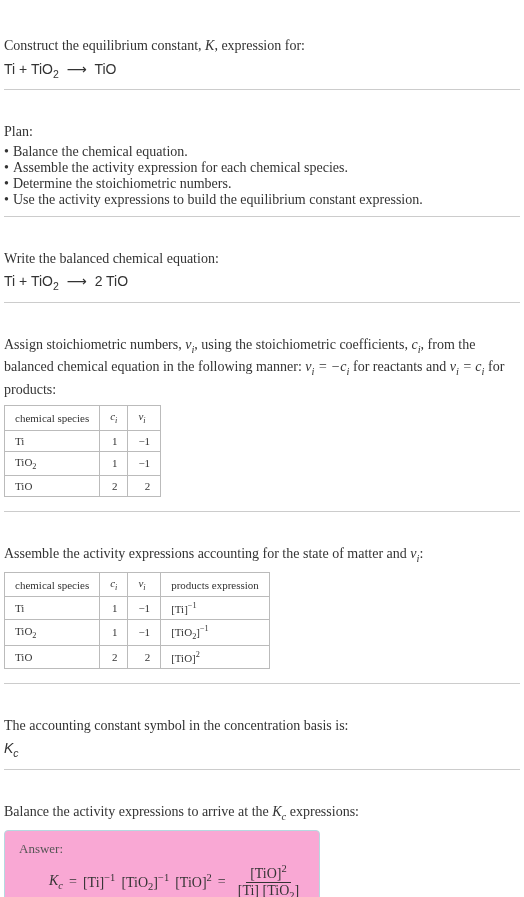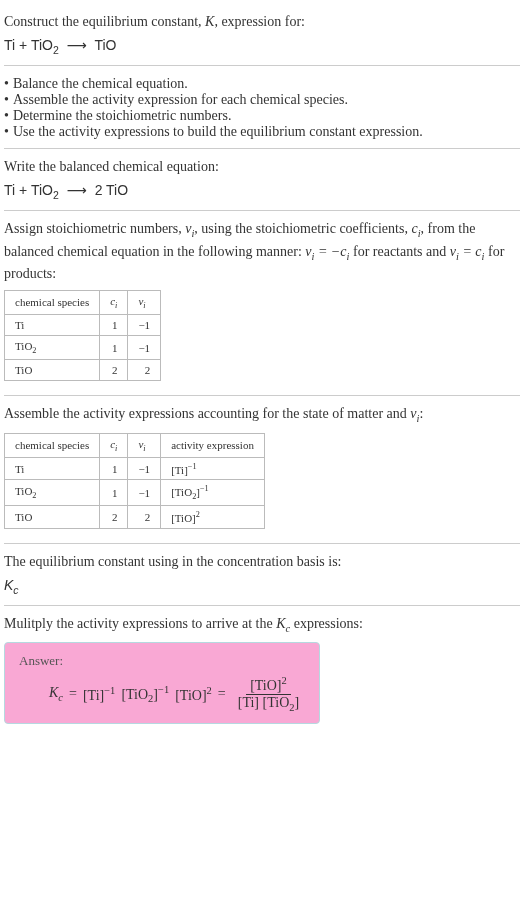--- a/index.html
+++ b/index.html
@@ -9,21 +9,21 @@
       color: #333;
       background: #fff;
       width: 524px;
       padding: 4px;
     }
     .section {
       border-bottom: 1px solid #ccc;
       padding: 8px 0;
     }
     .section:last-of-type { border-bottom: none; }
-    p { line-height: 1.4; }
+    p { line-height: 1.4; margin-top: 24px; }
     .equation {
       margin-top: 4px;
       font-family: Liberation Sans, sans-serif;
     }
     .sub { vertical-align: sub; font-size: 0.75em; }
     .sup { vertical-align: super; font-size: 0.75em; }
     .arrow { margin: 0 4px; }
     .bullet-list { margin-top: 2px; }
     .bullet-item { display: flex; gap: 4px; }
     .bullet-item::before { content: "•"; }
@@ -76,20 +76,21 @@
   <p class="equation">
     <span>Ti</span>
     <span>+</span>
     <span class="nowrap"><span>TiO</span><span class="sub">2</span></span>
     <span class="arrow">⟶</span>
     <span>TiO</span>
   </p>
 </div>
 
 <div class="section">
+  <p>Plan:</p>
   <div class="bullet-list">
     <div class="bullet-item">
         <span>Balance the chemical equation.</span>
       </div>
     <div class="bullet-item">
         <span>Assemble the activity expression for each chemical species.</span>
       </div>
     <div class="bullet-item">
         <span>Determine the stoichiometric numbers.</span>
       </div>
@@ -144,21 +145,21 @@
 <div class="section">
   <p>
     <span>Assemble the activity expressions accounting for the state of matter and </span><span class="ital nowrap"><span>ν</span><span class="sub">i</span></span><span>:</span>
   </p>
   <table>
     <tbody>
         <tr>
       <th>chemical species</th>
       <th><span class="ital"><span>c</span><span class="sub">i</span></span></th>
       <th><span class="ital"><span>ν</span><span class="sub">i</span></span></th>
-      <th>activity expression</th>
+      <th>products expression</th>
     </tr>
     <tr>
       <td><span>Ti</span></td>
       <td class="num">1</td>
       <td class="num">−1</td>
       <td><span>[Ti]</span><span class="sup">−1</span></td>
     </tr>
     <tr>
       <td><span>TiO</span><span class="sub">2</span></td>
       <td class="num">1</td>
@@ -169,27 +170,27 @@
       <td><span>TiO</span></td>
       <td class="num">2</td>
       <td class="num">2</td>
       <td><span>[TiO]</span><span class="sup">2</span></td>
     </tr>
   </tbody>
     </table>
 </div>
 
 <div class="section">
-  <p>The equilibrium constant using in the concentration basis is:</p>
+  <p>The accounting constant symbol in the concentration basis is:</p>
   <p class="equation ital"><span>K</span><span class="sub">c</span></p>
 </div>
 
 <div class="section">
   <p>
-    <span>Mulitply the activity expressions to arrive at the </span><span class="ital nowrap"><span>K</span><span class="sub">c</span></span><span> expressions:</span>
+    <span>Balance the activity expressions to arrive at the </span><span class="ital nowrap"><span>K</span><span class="sub">c</span></span><span> expressions:</span>
   </p>
   <div class="answer-box">
     <div class="answer-label">Answer:</div>
     <div class="kc-line">
       <span class="ital nowrap"><span>K</span><span class="sub">c</span></span>
       <span> = </span>
       <span class="nowrap"><span>[Ti]</span><span class="sup">−1</span></span>
       <span class="nowrap"><span>[TiO</span><span class="sub">2</span><span>]</span><span class="sup">−1</span></span>
       <span class="nowrap"><span>[TiO]</span><span class="sup">2</span></span>
       <span> = </span>

